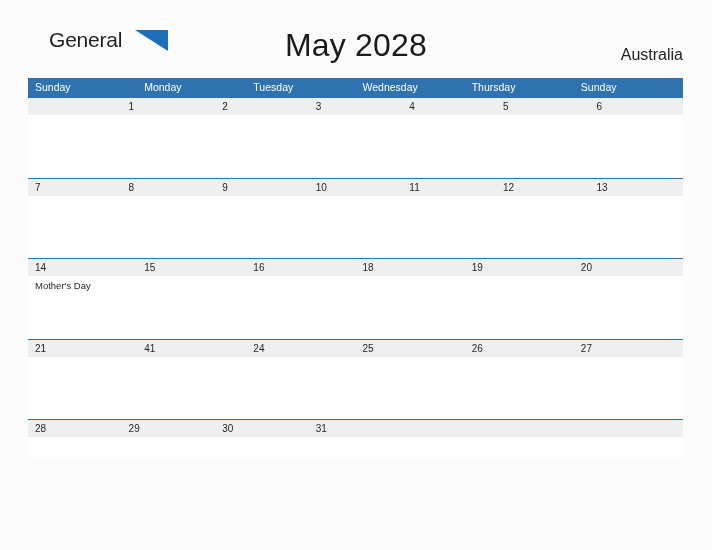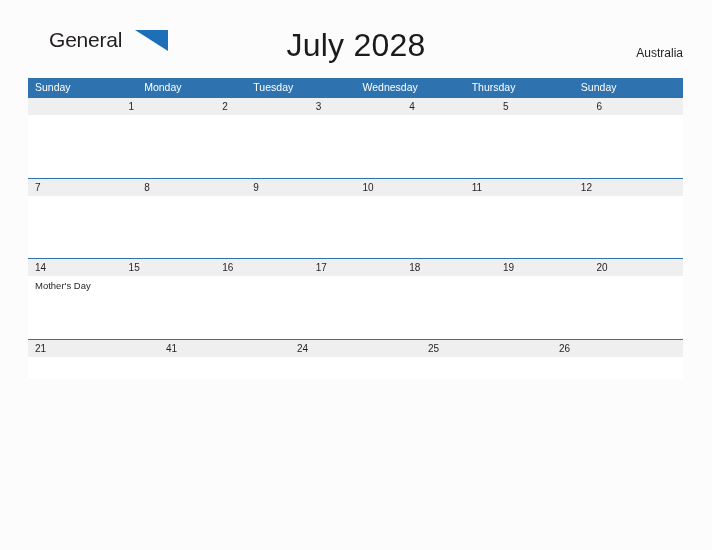--- a/index.html
+++ b/index.html
@@ -83,21 +83,21 @@
     font-weight: 400;
     color: #1b1b1b;
     letter-spacing: 0.2px;
     font-family: "Liberation Sans", sans-serif;
   }
 
   .region {
     position: absolute;
     right: 29px;
     top: 46px;
-    font-size: 12px;
+    font-size: 16px;
     color: #231f20;
     font-family: "Liberation Sans", sans-serif;
   }
 
   
   .calendar {
     position: absolute;
     left: 28px;
     top: 78px;
     width: 655px;
@@ -190,21 +190,21 @@
         <span class="brand-general">General</span>
         <span class="brand-flag">
           <svg width="34" height="22" viewBox="0 0 34 22" xmlns="http://www.w3.org/2000/svg">
             <polygon points="0,0 33,0 33,21" fill="#1d70b8"></polygon>
           </svg>
         </span>
       </div>
       <span class="brand-blue">Blue</span>
     </div>
 
-    <div class="cal-title">July 2028</div>
+    <div class="cal-title">May 2028</div>
 
     <div class="region">Australia</div>
 
   </div>
 
   <div class="calendar">
     <div class="weekday-header">
         <div class="weekday-cell">Sunday</div>
         <div class="weekday-cell">Monday</div>
         <div class="weekday-cell">Tuesday</div>
@@ -234,37 +234,37 @@
           </div>
         </div>
         <div class="week-row">
           <div class="date-strip">
             <div class="date-cell">7</div>
             <div class="date-cell">8</div>
             <div class="date-cell">9</div>
             <div class="date-cell">10</div>
             <div class="date-cell">11</div>
             <div class="date-cell">12</div>
+            <div class="date-cell">13</div>
           </div>
           <div class="event-strip">
             <div class="event-cell"></div>
             <div class="event-cell"></div>
             <div class="event-cell"></div>
             <div class="event-cell"></div>
             <div class="event-cell"></div>
             <div class="event-cell"></div>
             <div class="event-cell"></div>
           </div>
         </div>
         <div class="week-row">
           <div class="date-strip">
             <div class="date-cell">14</div>
             <div class="date-cell">15</div>
             <div class="date-cell">16</div>
-            <div class="date-cell">17</div>
             <div class="date-cell">18</div>
             <div class="date-cell">19</div>
             <div class="date-cell">20</div>
           </div>
           <div class="event-strip">
             <div class="event-cell">
               <span class="event-item">Mother's Day</span>
             </div>
             <div class="event-cell"></div>
             <div class="event-cell"></div>
@@ -274,20 +274,41 @@
             <div class="event-cell"></div>
           </div>
         </div>
         <div class="week-row">
           <div class="date-strip">
             <div class="date-cell">21</div>
             <div class="date-cell">41</div>
             <div class="date-cell">24</div>
             <div class="date-cell">25</div>
             <div class="date-cell">26</div>
+            <div class="date-cell">27</div>
+          </div>
+          <div class="event-strip">
+            <div class="event-cell"></div>
+            <div class="event-cell"></div>
+            <div class="event-cell"></div>
+            <div class="event-cell"></div>
+            <div class="event-cell"></div>
+            <div class="event-cell"></div>
+            <div class="event-cell"></div>
+          </div>
+        </div>
+        <div class="week-row">
+          <div class="date-strip">
+            <div class="date-cell">28</div>
+            <div class="date-cell">29</div>
+            <div class="date-cell">30</div>
+            <div class="date-cell">31</div>
+            <div class="date-cell"></div>
+            <div class="date-cell"></div>
+            <div class="date-cell"></div>
           </div>
           <div class="event-strip">
             <div class="event-cell"></div>
             <div class="event-cell"></div>
             <div class="event-cell"></div>
             <div class="event-cell"></div>
             <div class="event-cell"></div>
             <div class="event-cell"></div>
             <div class="event-cell"></div>
           </div>

